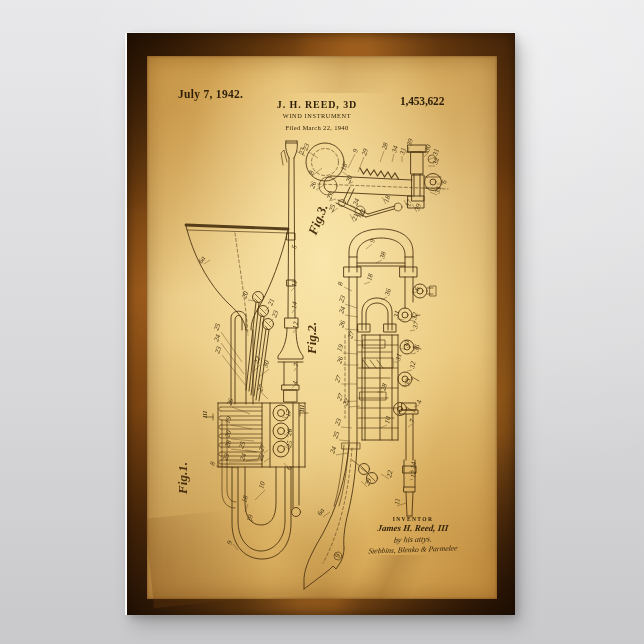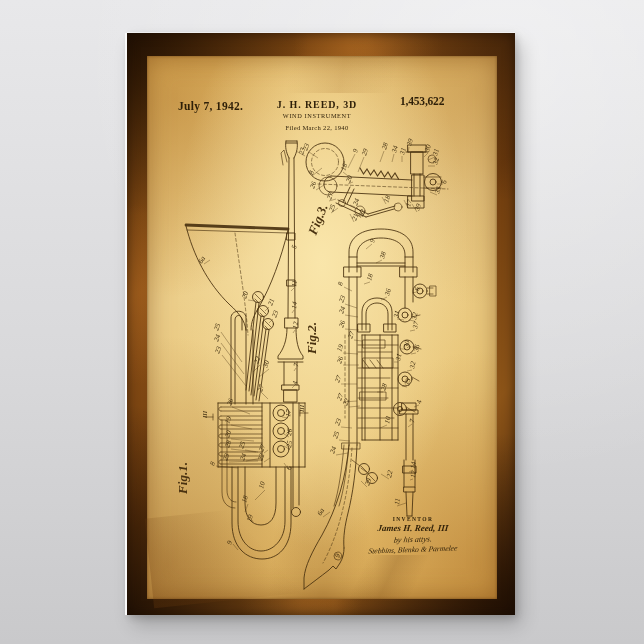--- a/index.html
+++ b/index.html
@@ -47,21 +47,21 @@
        background:linear-gradient(100deg, rgba(150,92,26,0) 20%, rgba(150,92,26,.18) 50%, rgba(150,92,26,0) 80%);}
   svg.drawing{position:absolute;left:0;top:0;width:644px;height:644px;pointer-events:none}
   .ink{stroke:var(--ink);fill:none;stroke-width:.95;stroke-opacity:.92;stroke-linecap:round}
   .thick{stroke-width:2.8}
   .thin{stroke-width:.7}
   .dash{stroke-dasharray:3 2.4;stroke-width:.7;stroke-opacity:.8}
   .leader{stroke:var(--ink);fill:none;stroke-width:.5;stroke-opacity:.75}
   .num{font:italic 7px "Liberation Serif", serif;fill:var(--ink-num);}
   .figlabel{font:bold italic 13px "Liberation Serif", serif;fill:var(--ink);text-anchor:middle}
   .txt{position:absolute;color:#2e1f08;white-space:nowrap}
-  .t-date{left:178px;top:100px;font-size:11.5px;font-weight:bold;letter-spacing:.3px}
+  .t-date{left:178px;top:88px;font-size:11.5px;font-weight:bold;letter-spacing:.3px}
   .t-center{left:147px;top:0;width:340px;text-align:center}
   .t-name{position:absolute;left:0;right:0;top:99px;font-size:10px;font-weight:bold;letter-spacing:.9px}
   .t-title{position:absolute;left:0;right:0;top:112px;font-size:6.3px;letter-spacing:.6px}
   .t-filed{position:absolute;left:0;right:0;top:124px;font-size:6.6px;letter-spacing:.3px}
   .t-number{left:400px;top:95px;font-size:11.5px;font-weight:bold;letter-spacing:-.2px}
   .sig{left:343px;top:0;width:140px;text-align:center}
   .s-cap{position:absolute;left:0;right:0;top:516px;font-size:5.5px;font-weight:bold;letter-spacing:1.4px}
   .s-name{position:absolute;left:0;right:0;top:523px;font-size:9px;font-style:italic;font-weight:bold;transform:skewX(-6deg)}
   .s-atty{position:absolute;left:0;right:0;top:535px;font-size:8px;font-style:italic;transform:skewX(-10deg) rotate(-2deg)}
   .s-firm{position:absolute;left:0;right:0;top:545px;font-size:7.5px;font-style:italic;transform:skewX(-10deg) rotate(-2deg)}

